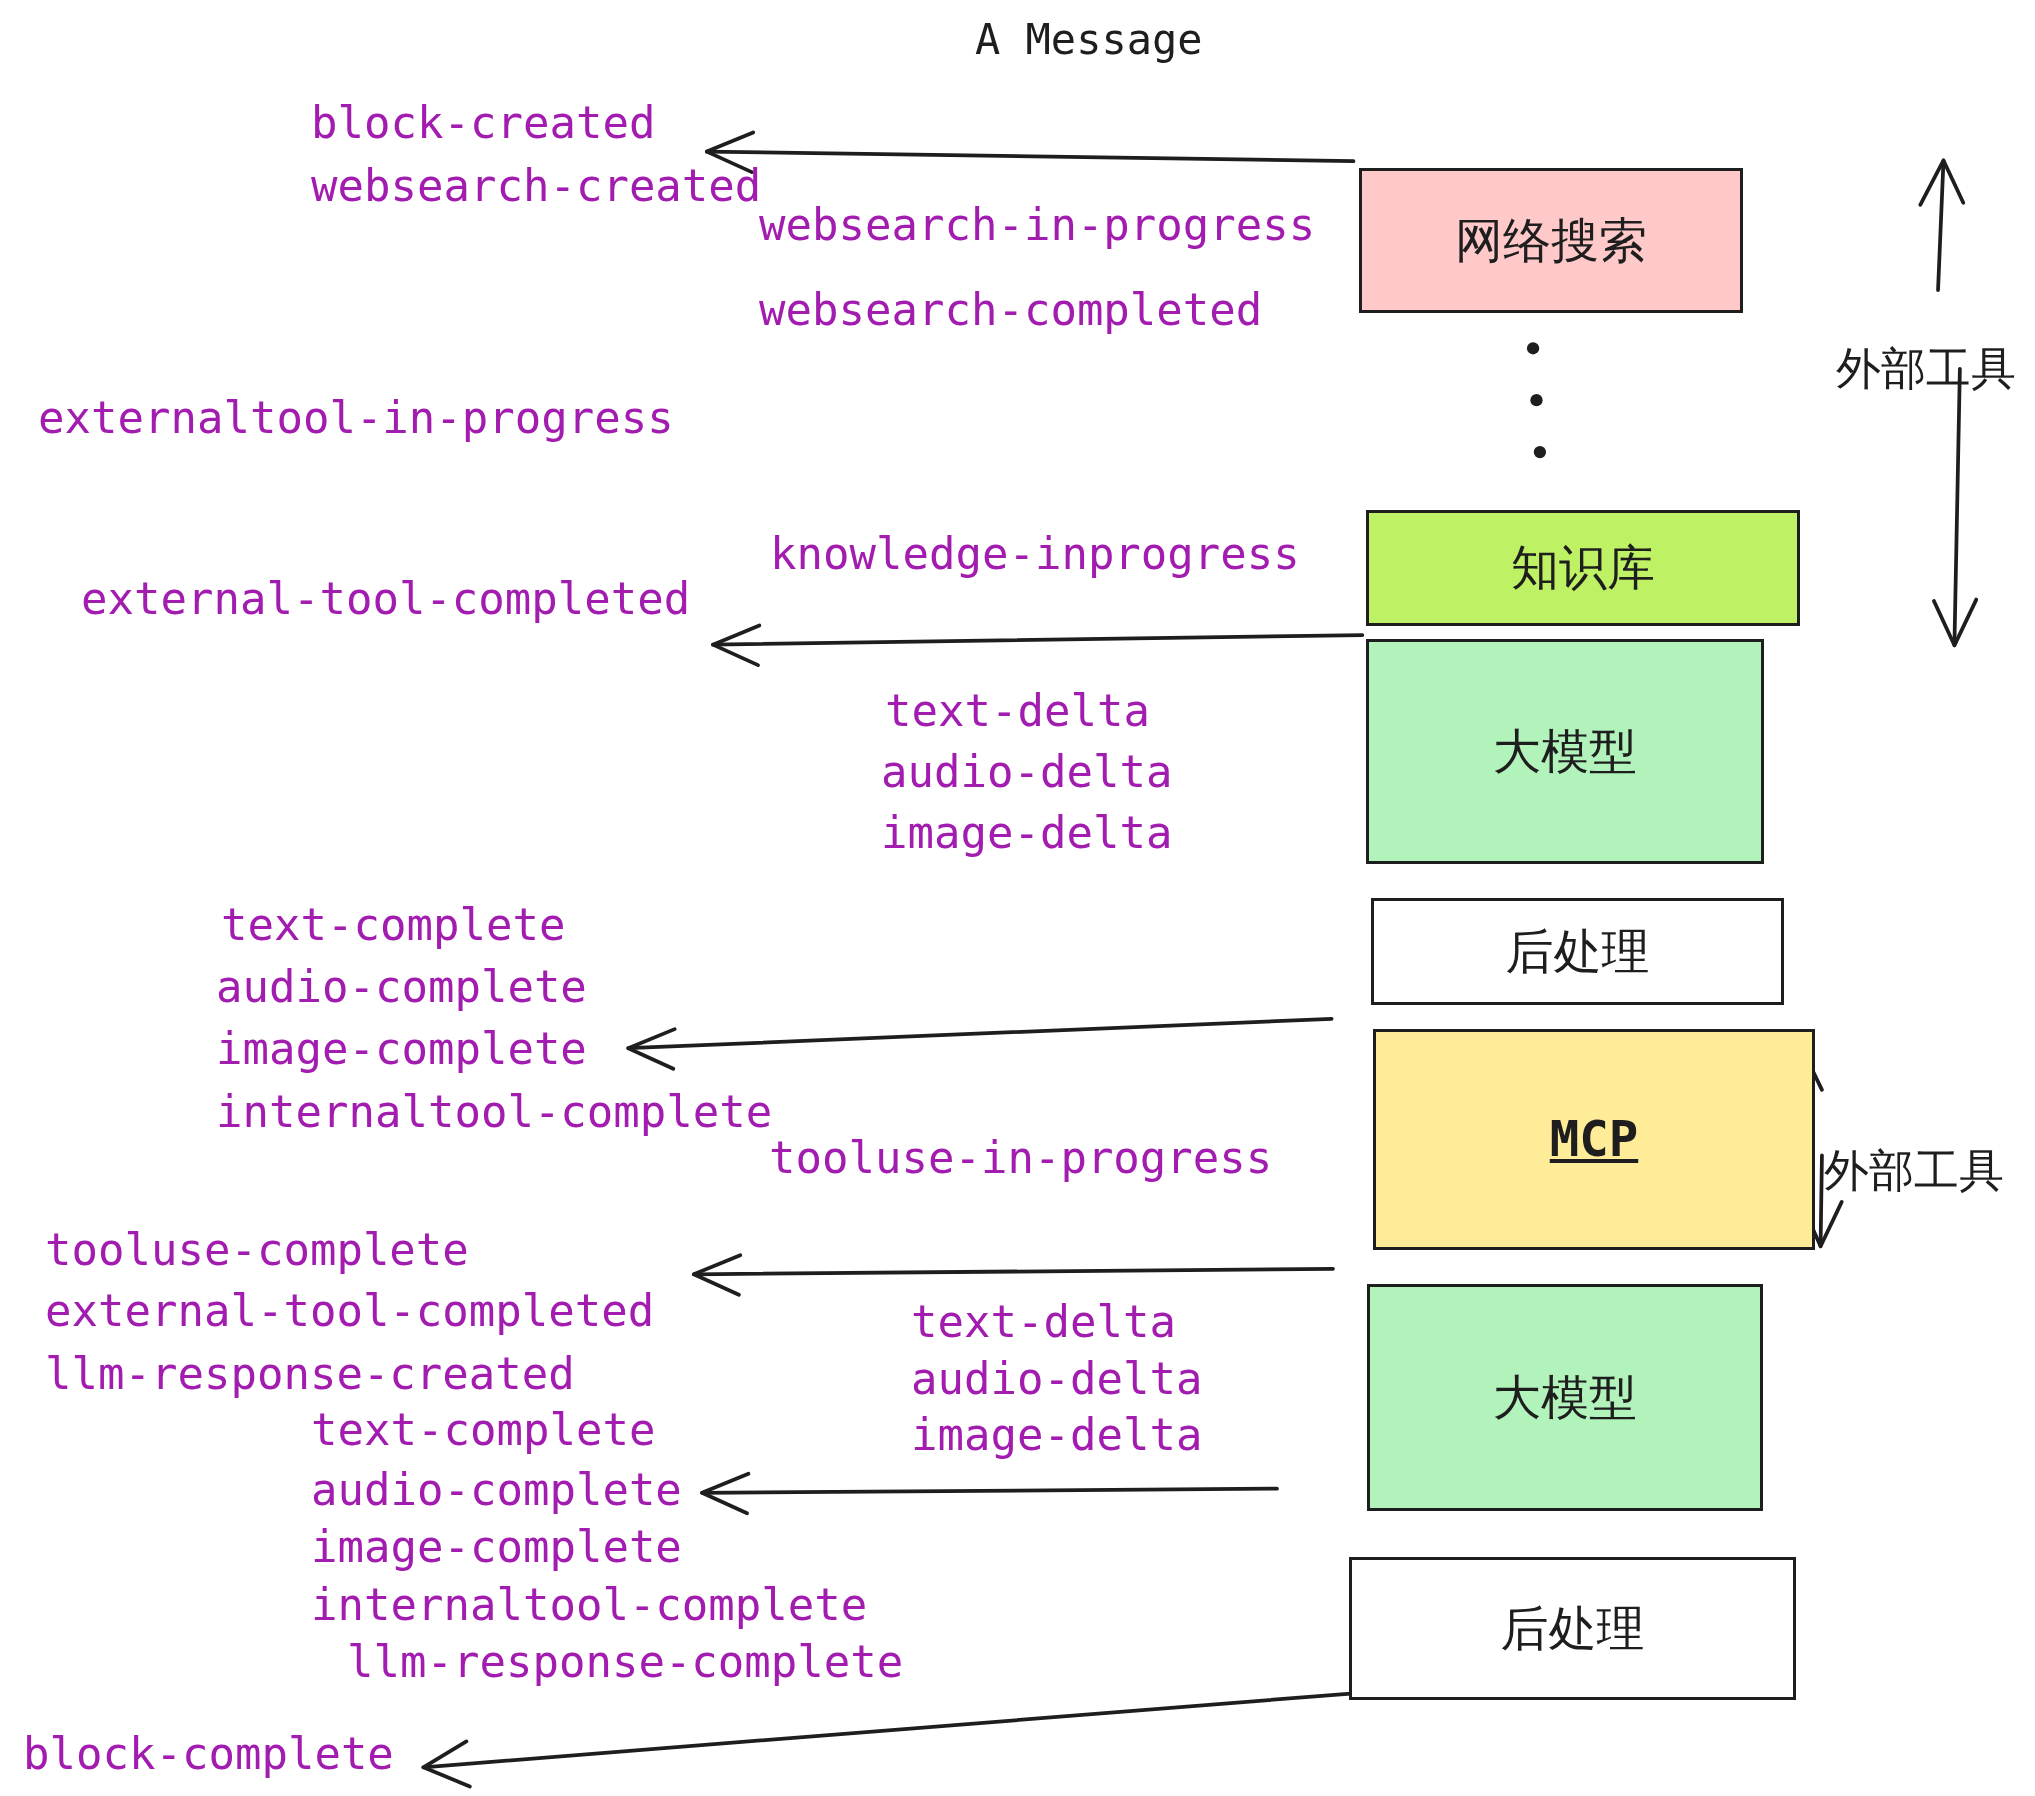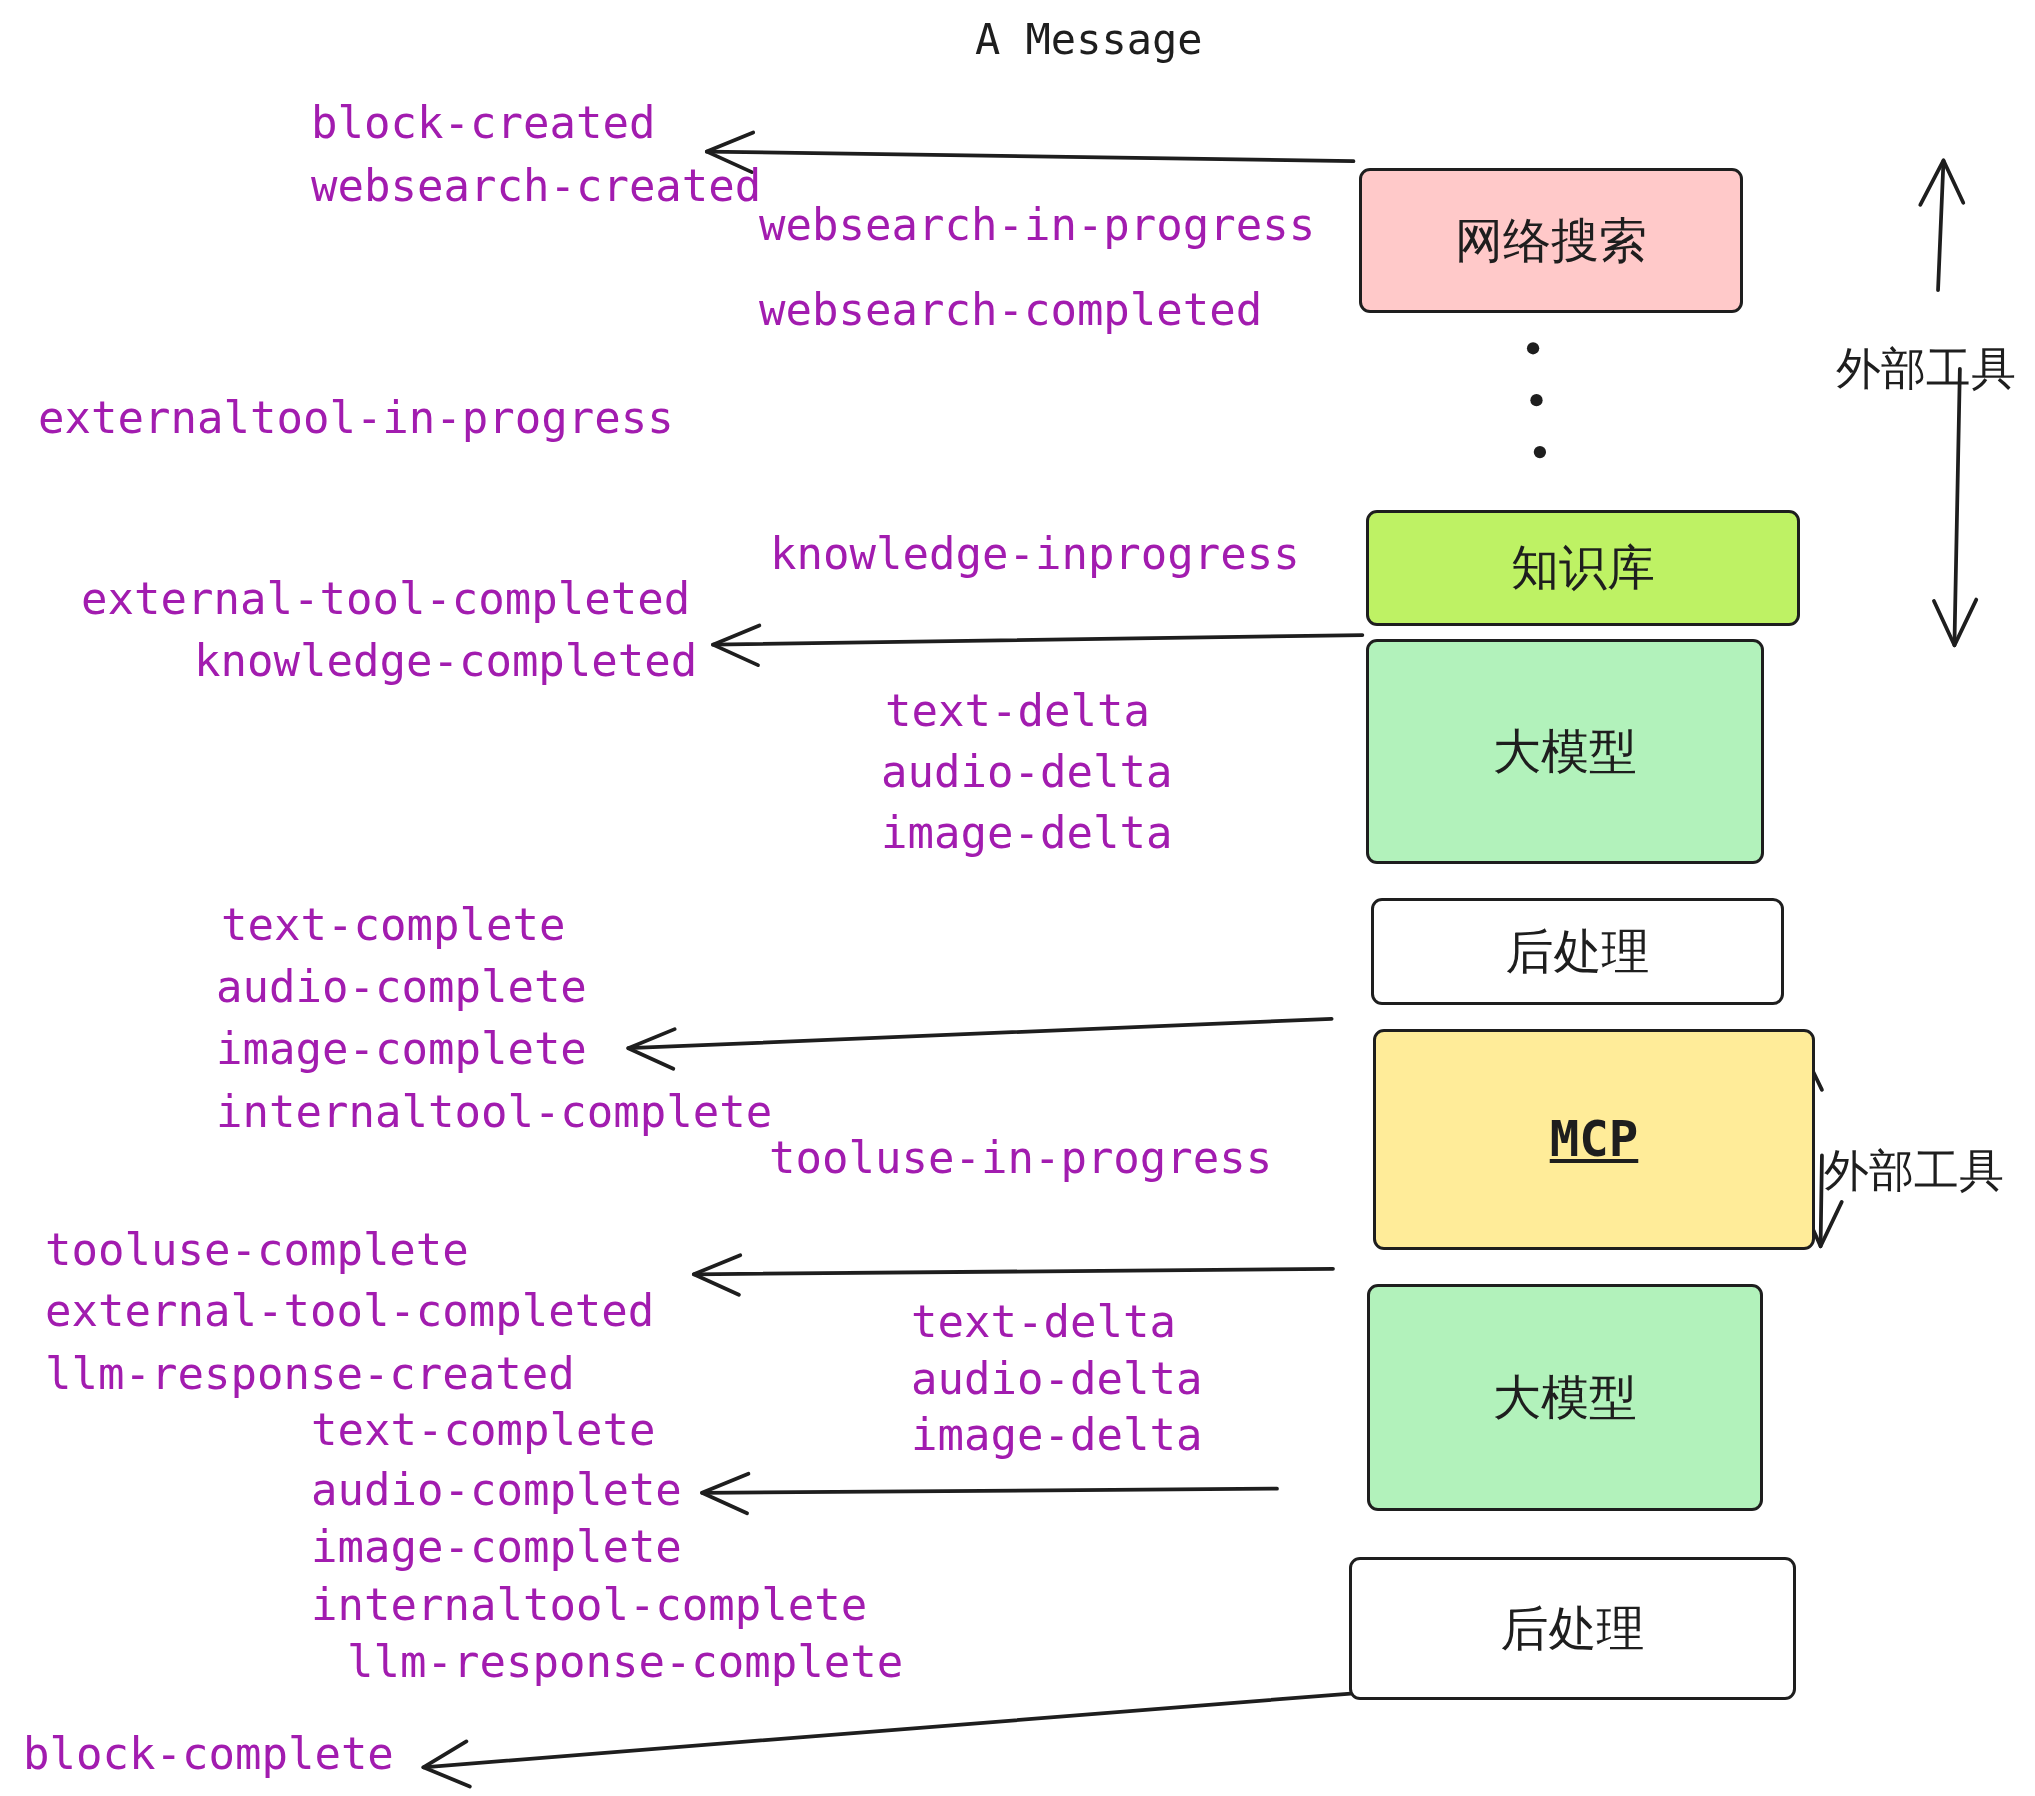--- a/index.html
+++ b/index.html
@@ -19,21 +19,21 @@
     color:#a21caf;
   }
   .title{
     position:absolute;
     font-size:42px;
     white-space:nowrap;
   }
   .box{
     position:absolute;
     border:3.4px solid #1e1e1e;
-    border-radius:11px;
+    border-radius:0;
     display:flex;
     align-items:center;
     justify-content:center;
     box-sizing:border-box;
     font-family:"DejaVu Sans", "Liberation Sans", sans-serif;
     font-size:48px;
     color:#1e1e1e;
   }
   .box.mono{
     font-family:"DejaVu Sans Mono", monospace;
@@ -129,21 +129,20 @@
 
   <div class="title" style="left:975px;top:15px;">A Message</div>
 
   <div class="ev" style="left:311px;top:100px;">block-created</div>
   <div class="ev" style="left:311px;top:163px;">websearch-created</div>
   <div class="ev" style="left:759px;top:202px;">websearch-in-progress</div>
   <div class="ev" style="left:759px;top:287px;">websearch-completed</div>
   <div class="ev" style="left:38px;top:395px;">externaltool-in-progress</div>
   <div class="ev" style="left:770px;top:531px;">knowledge-inprogress</div>
   <div class="ev" style="left:81px;top:576px;">external-tool-completed</div>
-  <div class="ev" style="left:194px;top:638px;">knowledge-completed</div>
   <div class="ev" style="left:885px;top:688px;">text-delta</div>
   <div class="ev" style="left:881px;top:749px;">audio-delta</div>
   <div class="ev" style="left:881px;top:810px;">image-delta</div>
   <div class="ev" style="left:221px;top:902px;">text-complete</div>
   <div class="ev" style="left:216px;top:964px;">audio-complete</div>
   <div class="ev" style="left:216px;top:1026px;">image-complete</div>
   <div class="ev" style="left:216px;top:1089px;">internaltool-complete</div>
   <div class="ev" style="left:45px;top:1227px;">tooluse-complete</div>
   <div class="ev" style="left:769px;top:1135px;">tooluse-in-progress</div>
   <div class="ev" style="left:45px;top:1288px;">external-tool-completed</div>

